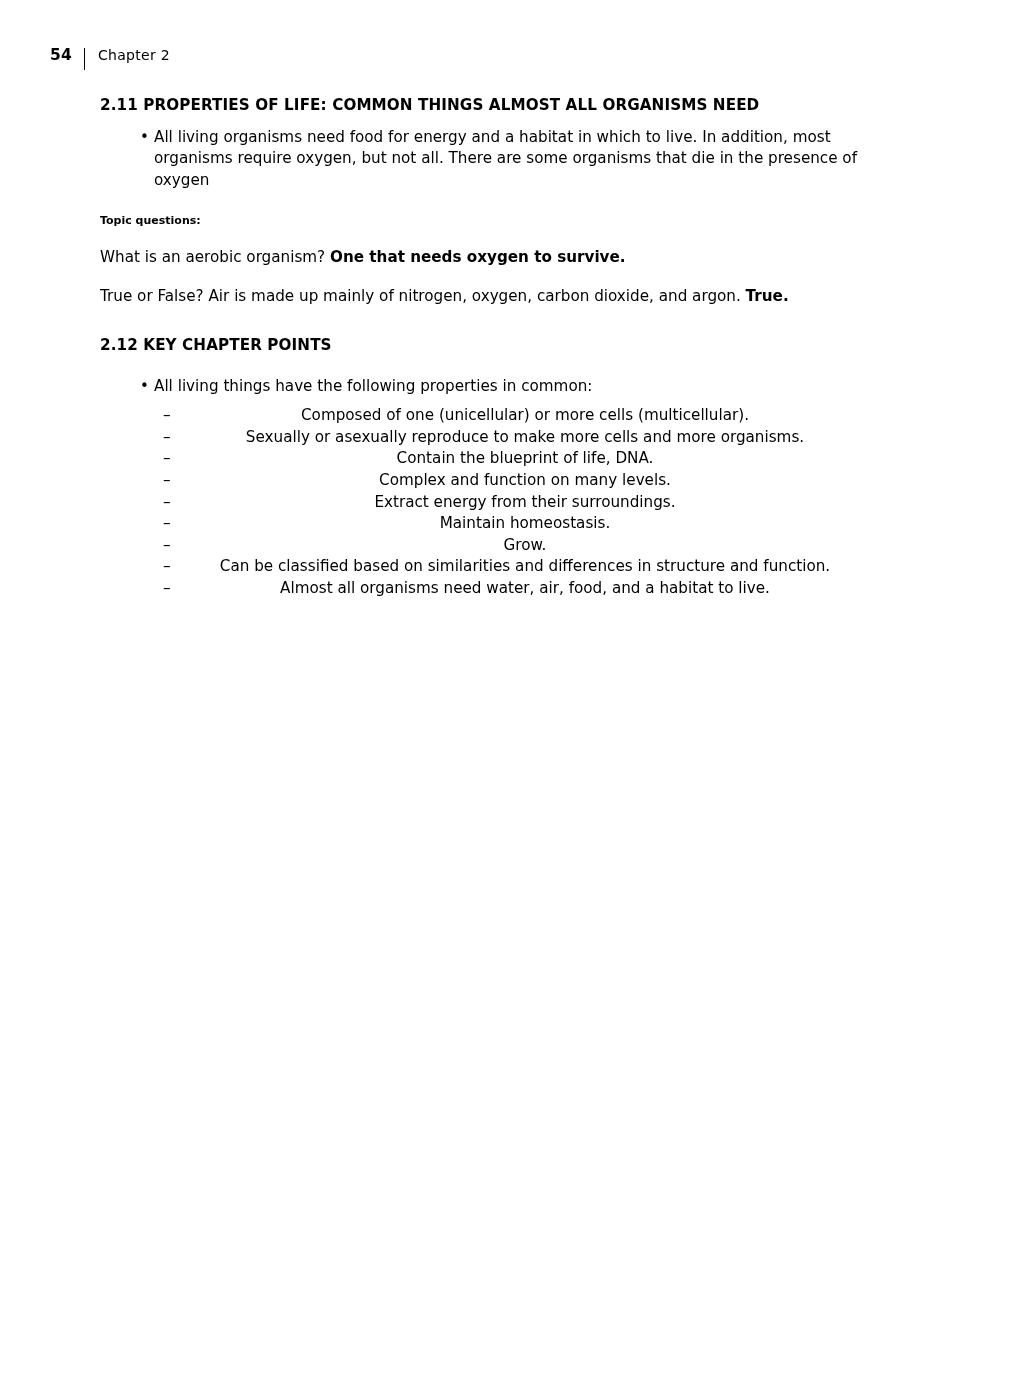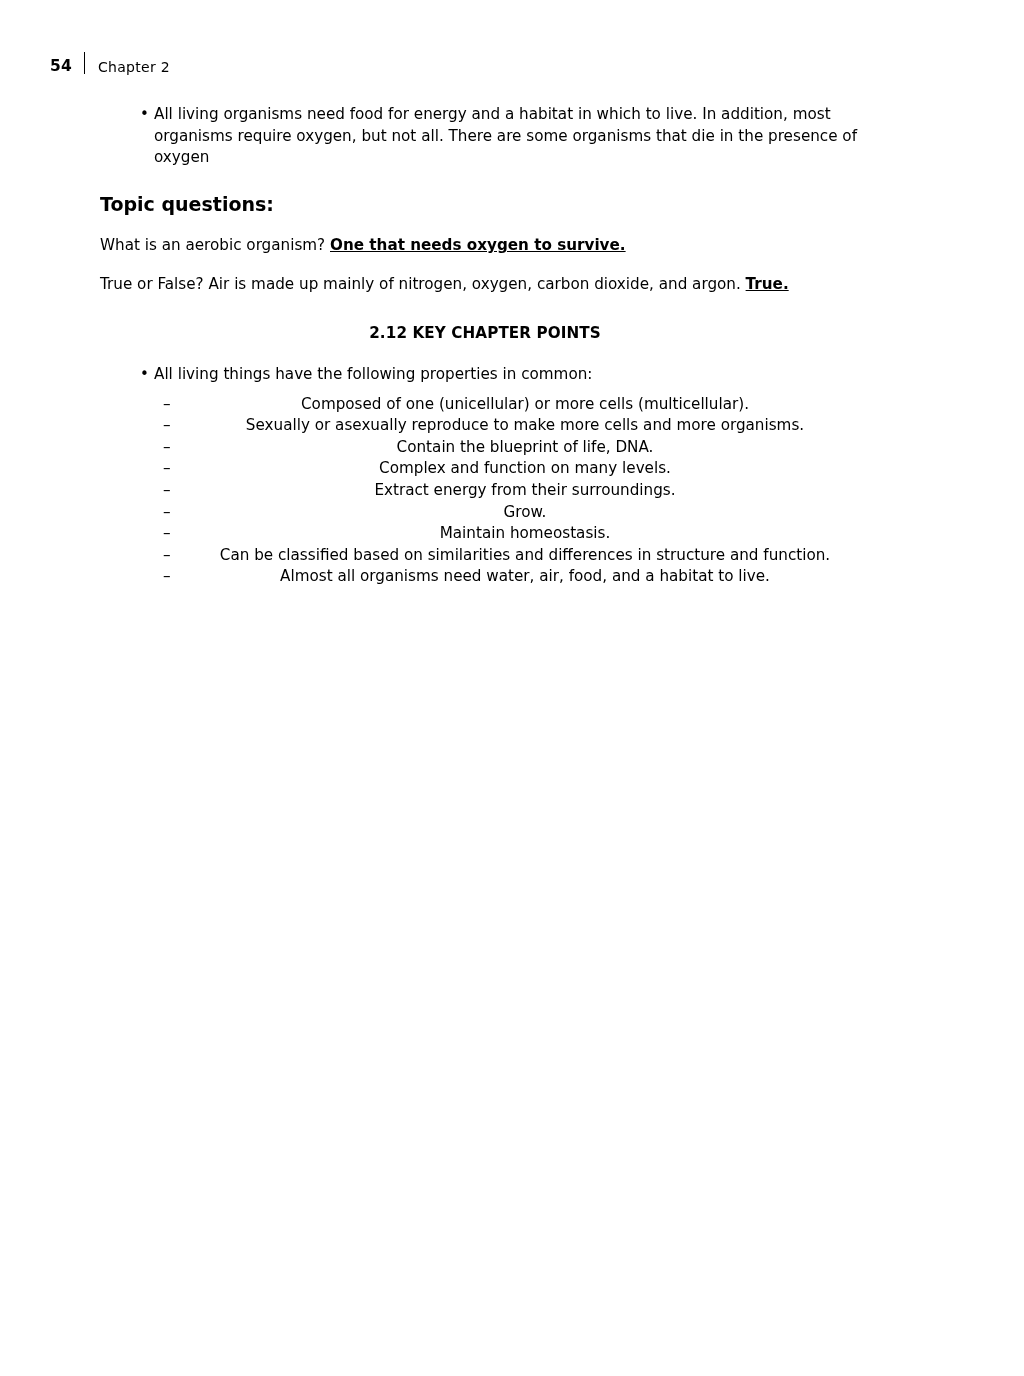--- a/index.html
+++ b/index.html
@@ -22,21 +22,21 @@
     box-sizing: border-box;
     padding: 0;
   }
 
   
   .running-header {
     position: absolute;
     top: 48px;
     left: 50px;
     display: flex;
-    align-items: flex-end;
+    align-items: flex-start;
     height: 26px;
   }
   .page-number {
     font-size: 15.5px;
     font-weight: bold;
     letter-spacing: 0.2px;
     line-height: 1;
     padding-right: 12px;
   }
   .header-rule {
@@ -62,21 +62,20 @@
   h2.section-heading {
     font-size: 15.2px;
     font-weight: bold;
     margin: 0 0 11px 0;
     letter-spacing: 0.1px;
     line-height: 1.3;
   }
   h2.section-heading.second {
     margin-top: 29px;
     margin-bottom: 20px;
-    text-align: center;
   }
 
   ul.bullets {
     list-style: none;
     margin: 8px;
     padding: 0;
   }
   ul.bullets > li {
     position: relative;
     padding-left: 46px;
@@ -86,31 +85,31 @@
   }
   ul.bullets > li::before {
     content: "\2022";
     position: absolute;
     left: 32px;
     top: 0;
     font-size: 15px;
   }
 
   p.topic-questions-label {
-    font-size: 19px;
+    font-size: 11px;
     font-weight: bold;
     margin: 22px 0 0 0;
     line-height: 1.4;
   }
   p.qa {
     font-size: 15.2px;
     margin: 17px 0 0 0;
     line-height: 1.45;
   }
-  p.qa b { font-weight: bold; text-decoration: underline; }
+  p.qa b { font-weight: bold; }
 
   ul.dashes {
     list-style: none;
     margin: 0;
     padding: 0;
     text-align: center;
   }
   ul.dashes > li {
     position: relative;
     padding-left: 80px;
@@ -130,20 +129,21 @@
 <div class="page">
 
   <div class="running-header">
     <span class="page-number">54</span>
     <span class="header-rule"></span>
     <span class="chapter-label">Chapter 2</span>
   </div>
 
   <div class="content">
 
+    <h2 class="section-heading">2.11 PROPERTIES OF LIFE: COMMON THINGS ALMOST ALL ORGANISMS NEED</h2>
 
     <ul class="bullets">
       <li>All living organisms need food for energy and a habitat in which to live. In addition, most organisms require oxygen, but not all. There are some organisms that die in the presence of oxygen</li>
     </ul>
 
     <p class="topic-questions-label">Topic questions:</p>
 
     <p class="qa"><span>What is an aerobic organism? </span><b>One that needs oxygen to survive.</b></p>
 
     <p class="qa"><span>True or False? Air is made up mainly of nitrogen, oxygen, carbon dioxide, and argon. </span><b>True.</b></p>
@@ -153,20 +153,20 @@
     <ul class="bullets">
       <li>All living things have the following properties in common:</li>
     </ul>
 
     <ul class="dashes">
       <li>Composed of one (unicellular) or more cells (multicellular).</li>
       <li>Sexually or asexually reproduce to make more cells and more organisms.</li>
       <li>Contain the blueprint of life, DNA.</li>
       <li>Complex and function on many levels.</li>
       <li>Extract energy from their surroundings.</li>
+      <li>Maintain homeostasis.</li>
       <li>Grow.</li>
-      <li>Maintain homeostasis.</li>
       <li>Can be classified based on similarities and differences in structure and function.</li>
       <li>Almost all organisms need water, air, food, and a habitat to live.</li>
     </ul>
 
   </div>
 </div>
 
 </body></html>

